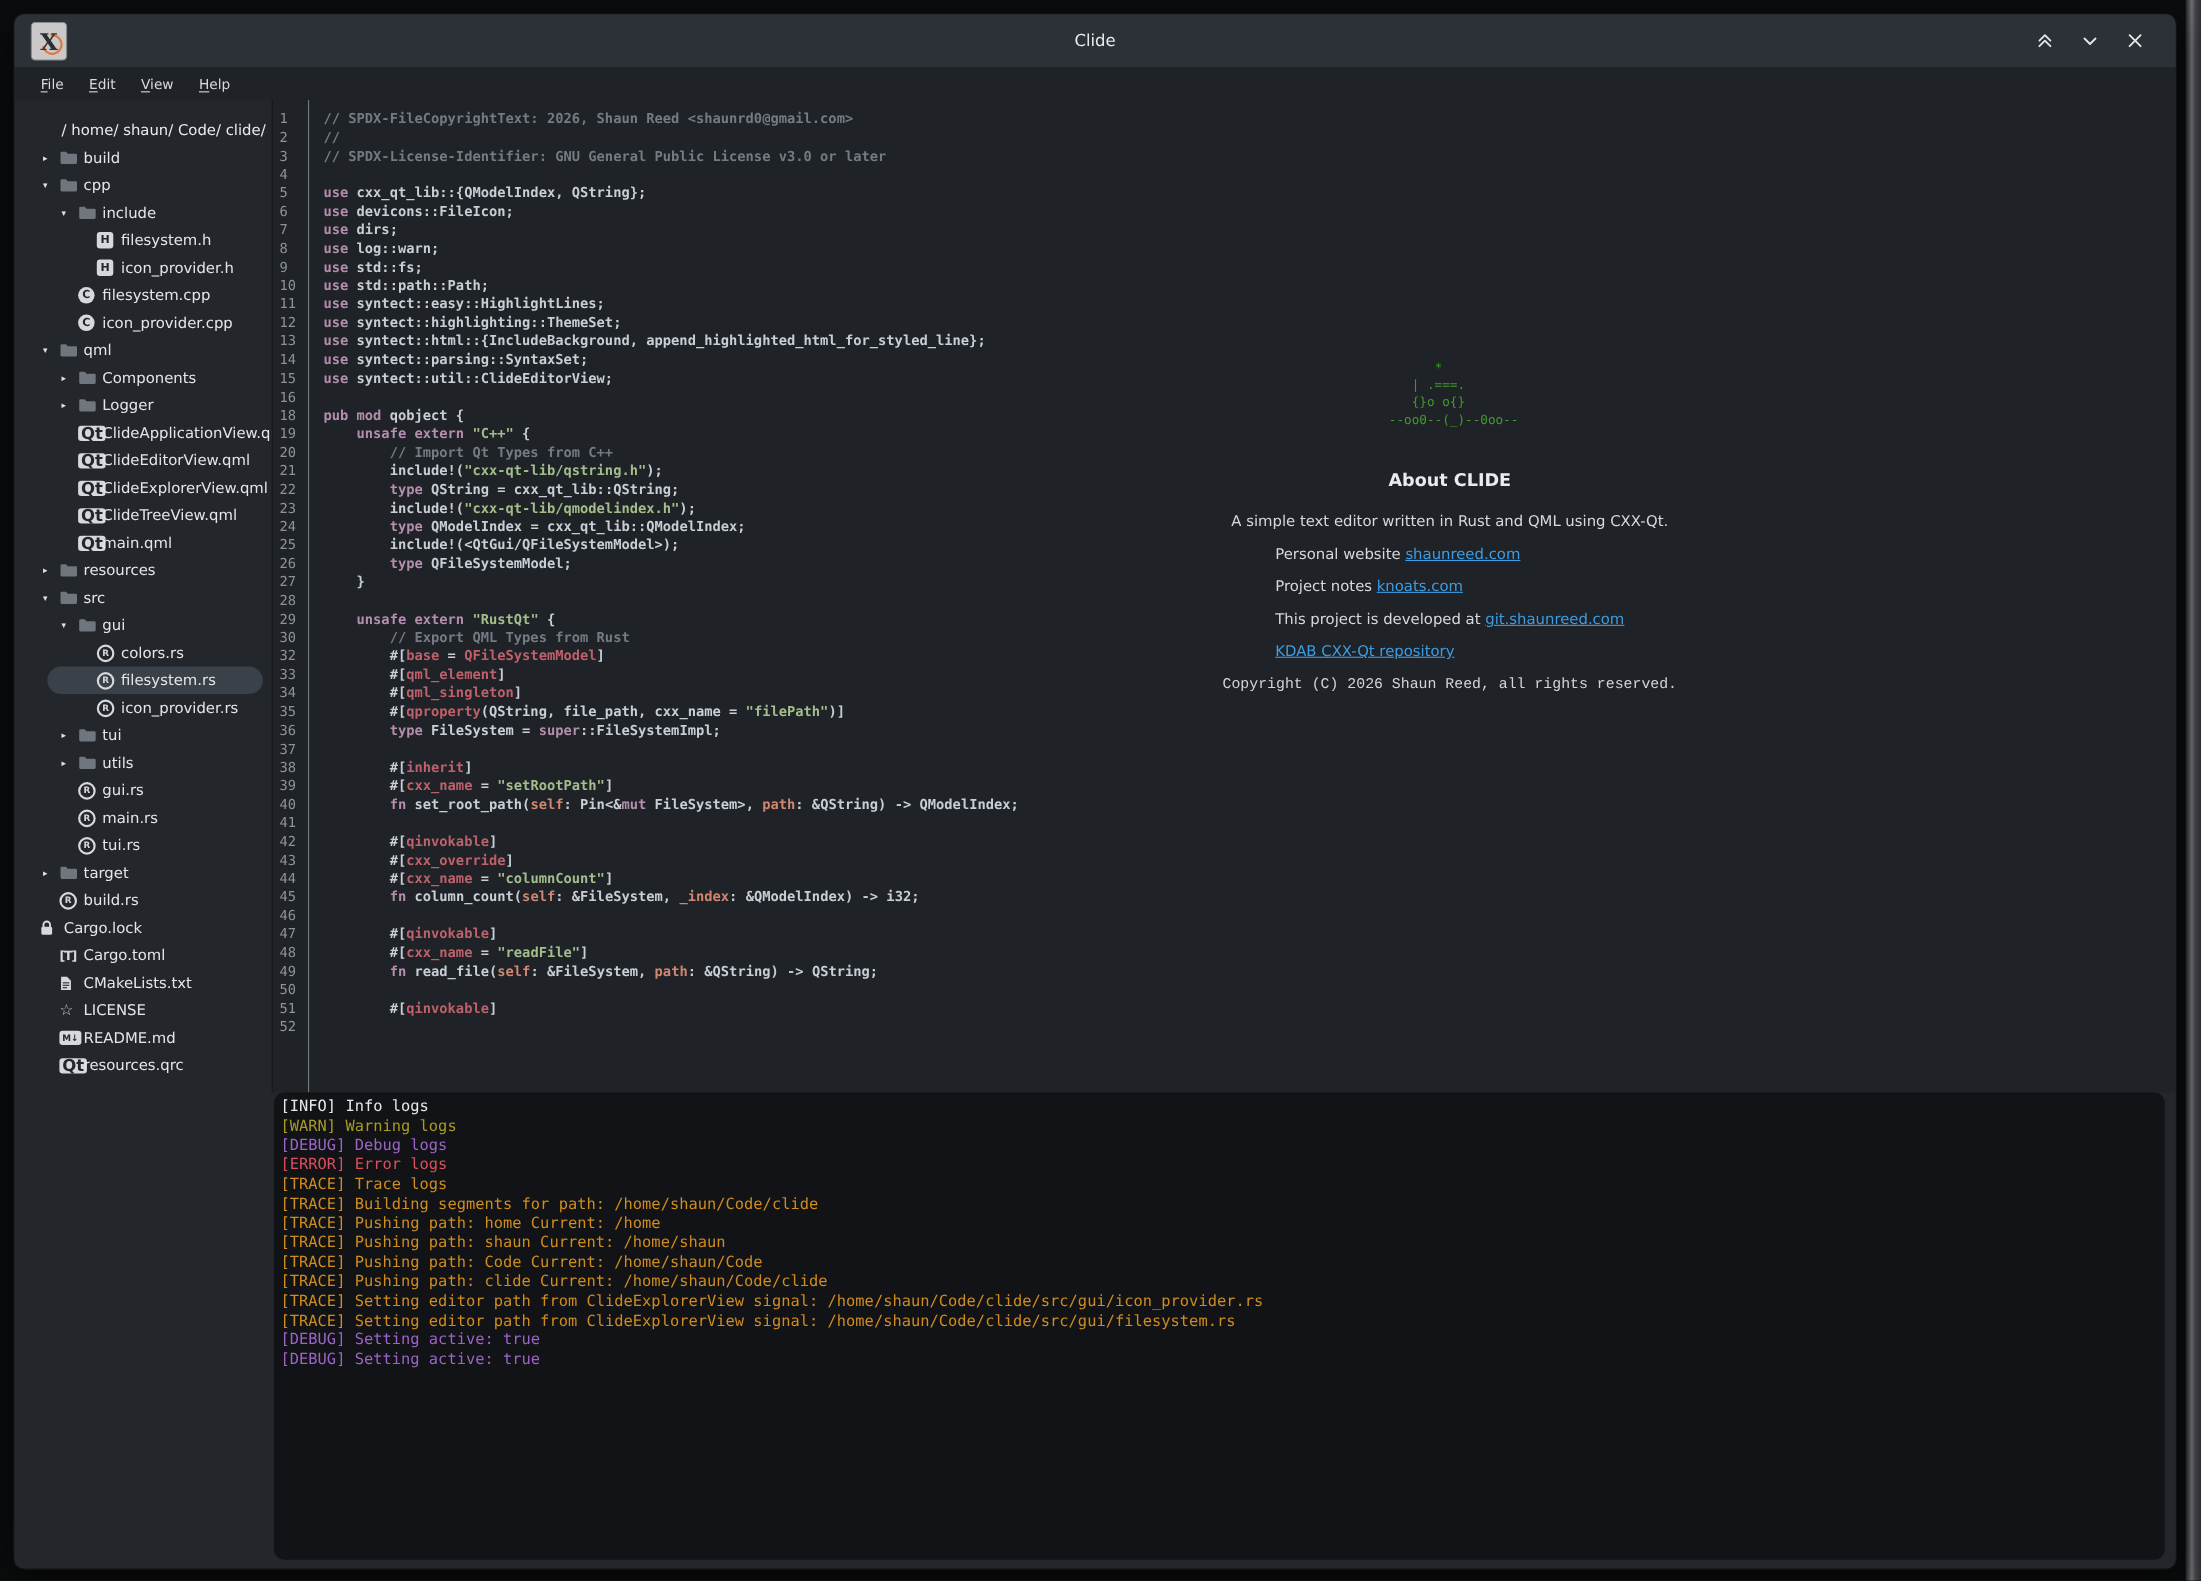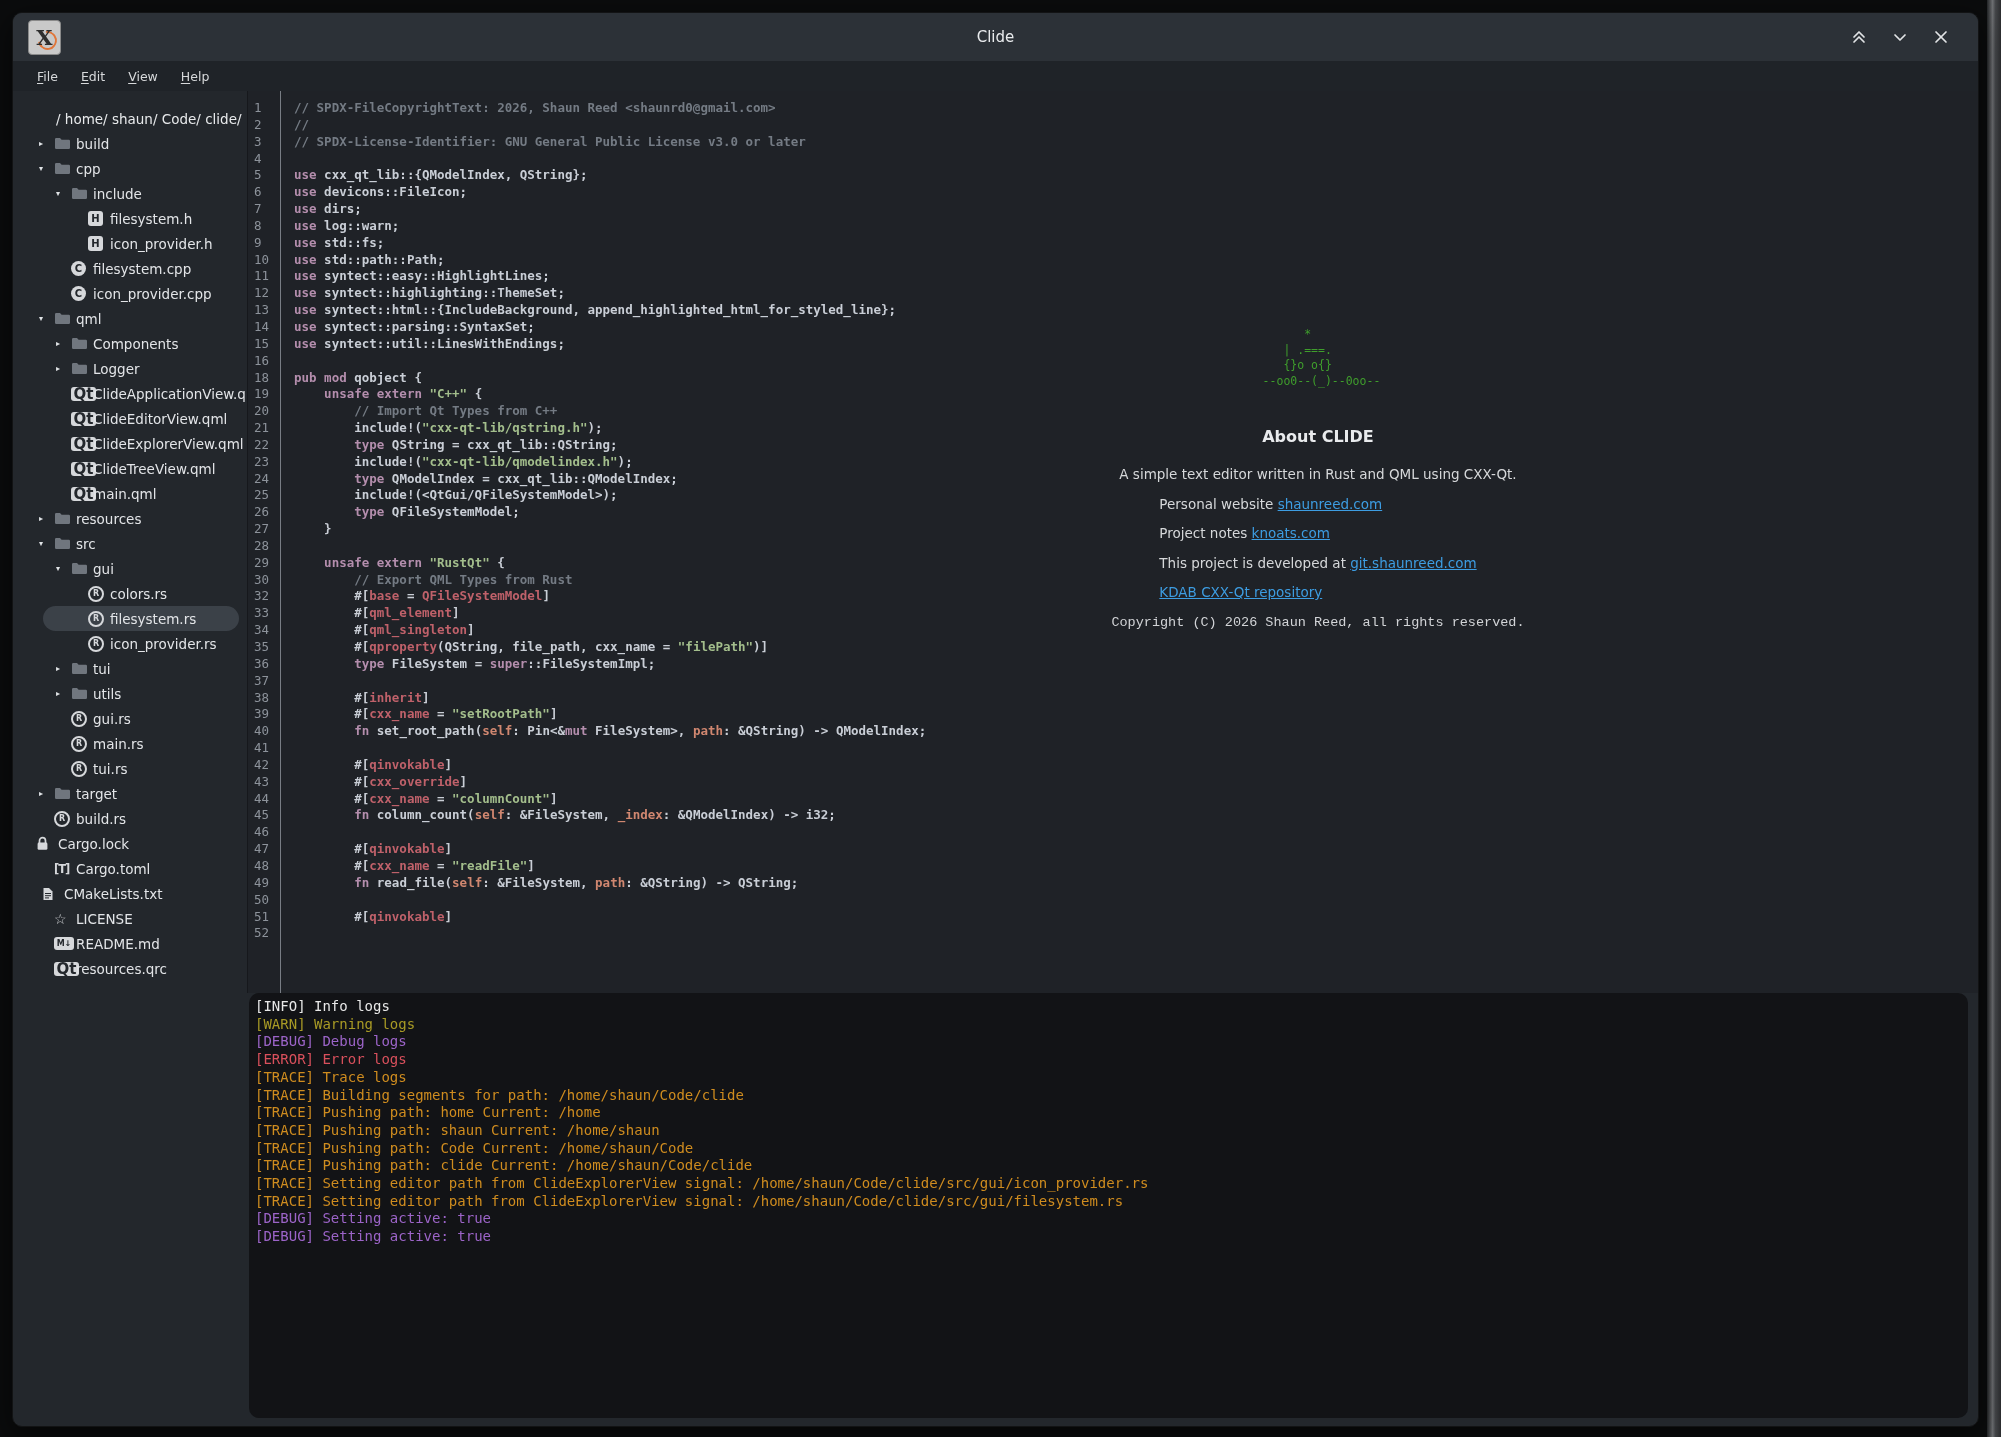--- a/index.html
+++ b/index.html
@@ -350,21 +350,21 @@
             </span>
             <span class="lbl">Cargo.lock</span>
           </div>
           <div class="tree-row" style="padding-left: 26px;">
             <span class="arrow"></span>
             <span class="fi">
               <span class="t-toml">[T]</span>
             </span>
             <span class="lbl">Cargo.toml</span>
           </div>
-          <div class="tree-row" style="padding-left: 14px;">
+          <div class="tree-row" style="padding-left: 26px;">
             <span class="arrow"></span>
             <span class="fi">
               <svg width="12" height="14" viewBox="0 0 12 14">
                 <path d="M1.5 1 H7 L10.5 4.5 V13 H1.5 Z" fill="#d6d8db"></path>
                 <rect x="3" y="6" width="6" height="1" fill="#23272c"></rect>
                 <rect x="3" y="8.2" width="6" height="1" fill="#23272c"></rect>
                 <rect x="3" y="10.4" width="4" height="1" fill="#23272c"></rect>
               </svg>
             </span>
             <span class="lbl">CMakeLists.txt</span>
@@ -403,21 +403,21 @@
             <div class="cl"><span class="num">5</span><span class="ct"><span class="tk">use</span><span class="tw"> cxx_qt_lib::{QModelIndex, QString};</span></span></div>
             <div class="cl"><span class="num">6</span><span class="ct"><span class="tk">use</span><span class="tw"> devicons::FileIcon;</span></span></div>
             <div class="cl"><span class="num">7</span><span class="ct"><span class="tk">use</span><span class="tw"> dirs;</span></span></div>
             <div class="cl"><span class="num">8</span><span class="ct"><span class="tk">use</span><span class="tw"> log::warn;</span></span></div>
             <div class="cl"><span class="num">9</span><span class="ct"><span class="tk">use</span><span class="tw"> std::fs;</span></span></div>
             <div class="cl"><span class="num">10</span><span class="ct"><span class="tk">use</span><span class="tw"> std::path::Path;</span></span></div>
             <div class="cl"><span class="num">11</span><span class="ct"><span class="tk">use</span><span class="tw"> syntect::easy::HighlightLines;</span></span></div>
             <div class="cl"><span class="num">12</span><span class="ct"><span class="tk">use</span><span class="tw"> syntect::highlighting::ThemeSet;</span></span></div>
             <div class="cl"><span class="num">13</span><span class="ct"><span class="tk">use</span><span class="tw"> syntect::html::{IncludeBackground, append_highlighted_html_for_styled_line};</span></span></div>
             <div class="cl"><span class="num">14</span><span class="ct"><span class="tk">use</span><span class="tw"> syntect::parsing::SyntaxSet;</span></span></div>
-            <div class="cl"><span class="num">15</span><span class="ct"><span class="tk">use</span><span class="tw"> syntect::util::LinesWithEndings;</span></span></div>
+            <div class="cl"><span class="num">15</span><span class="ct"><span class="tk">use</span><span class="tw"> syntect::util::ClideEditorView;</span></span></div>
             <div class="cl"><span class="num">16</span><span class="ct"></span></div>
             <div class="cl"><span class="num">18</span><span class="ct"><span class="tk">pub mod</span><span class="tw"> qobject {</span></span></div>
             <div class="cl"><span class="num">19</span><span class="ct"><span class="tw">    </span><span class="tk">unsafe extern</span><span class="tw"> </span><span class="ts">"C++"</span><span class="tw"> {</span></span></div>
             <div class="cl"><span class="num">20</span><span class="ct"><span class="tc">        // Import Qt Types from C++</span></span></div>
             <div class="cl"><span class="num">21</span><span class="ct"><span class="tw">        include!(</span><span class="ts">"cxx-qt-lib/qstring.h"</span><span class="tw">);</span></span></div>
             <div class="cl"><span class="num">22</span><span class="ct"><span class="tw">        </span><span class="tk">type</span><span class="tw"> QString = cxx_qt_lib::QString;</span></span></div>
             <div class="cl"><span class="num">23</span><span class="ct"><span class="tw">        include!(</span><span class="ts">"cxx-qt-lib/qmodelindex.h"</span><span class="tw">);</span></span></div>
             <div class="cl"><span class="num">24</span><span class="ct"><span class="tw">        </span><span class="tk">type</span><span class="tw"> QModelIndex = cxx_qt_lib::QModelIndex;</span></span></div>
             <div class="cl"><span class="num">25</span><span class="ct"><span class="tw">        include!(&lt;QtGui/QFileSystemModel&gt;);</span></span></div>
             <div class="cl"><span class="num">26</span><span class="ct"><span class="tw">        </span><span class="tk">type</span><span class="tw"> QFileSystemModel;</span></span></div>

